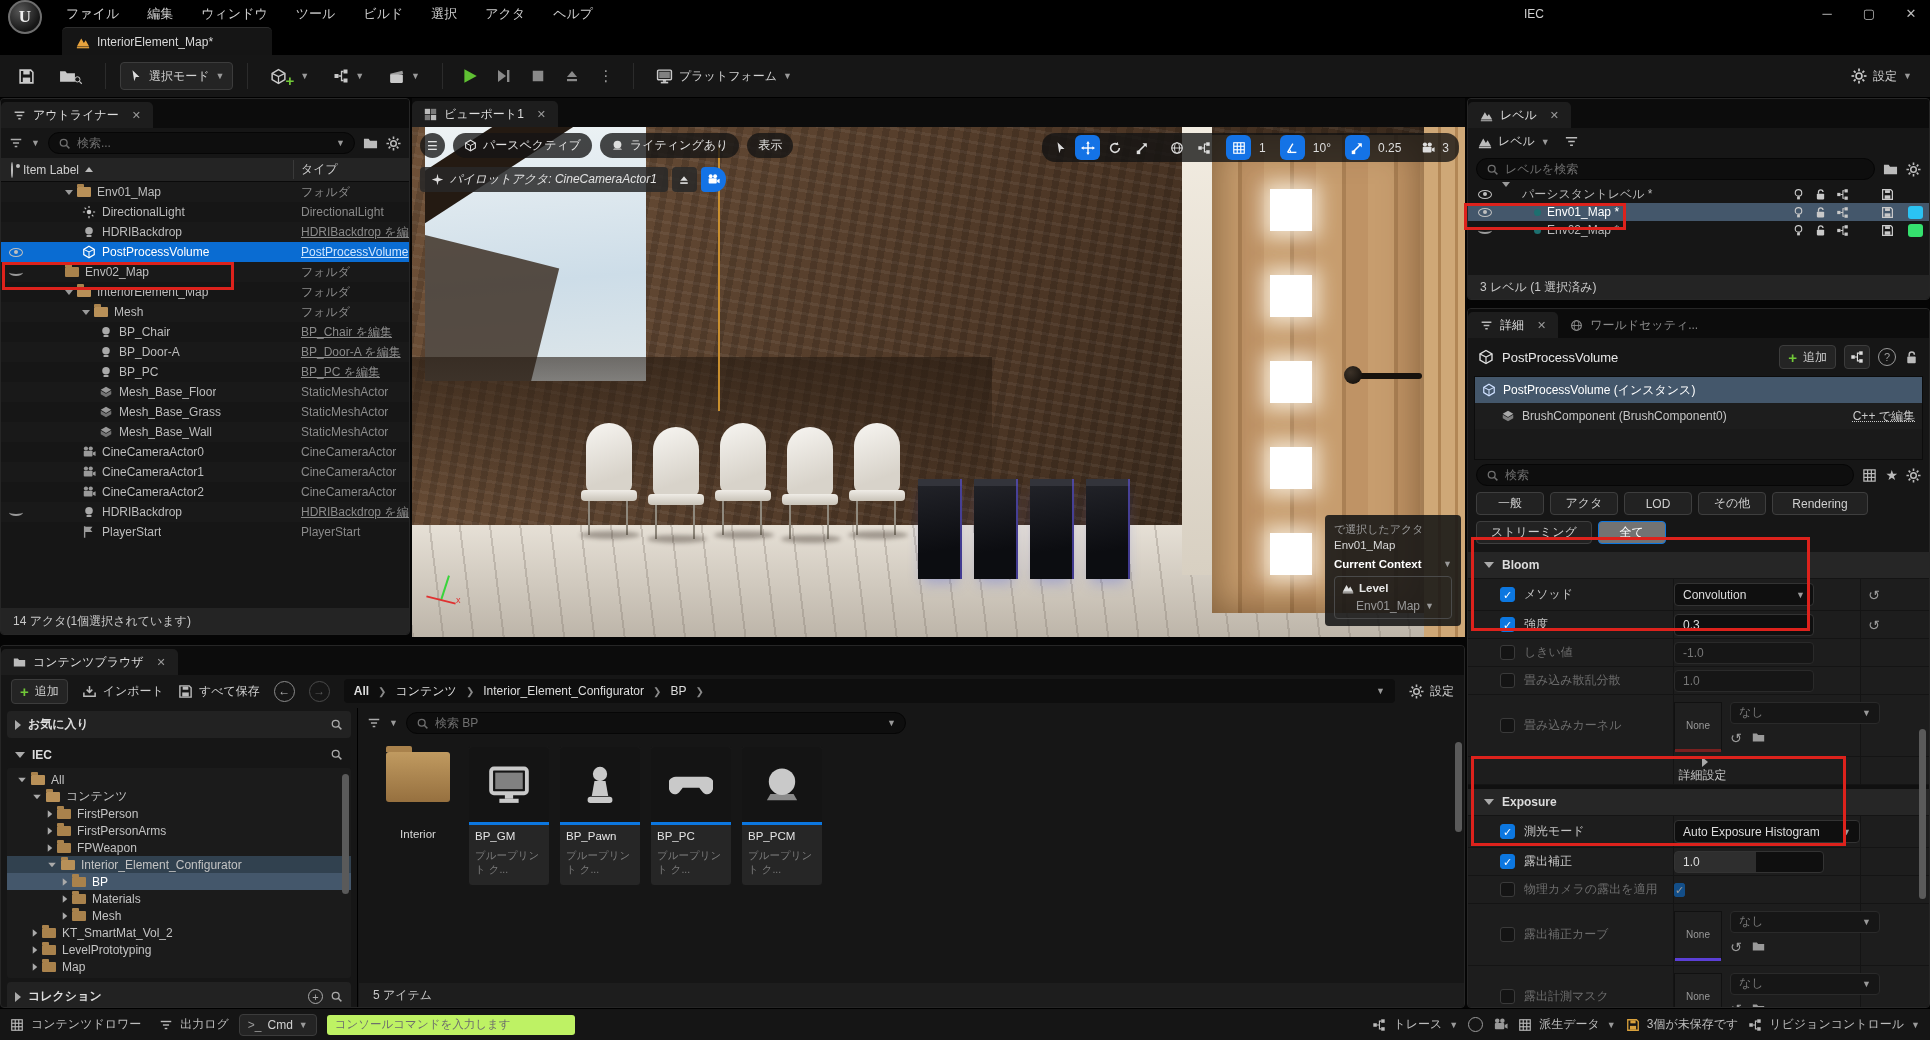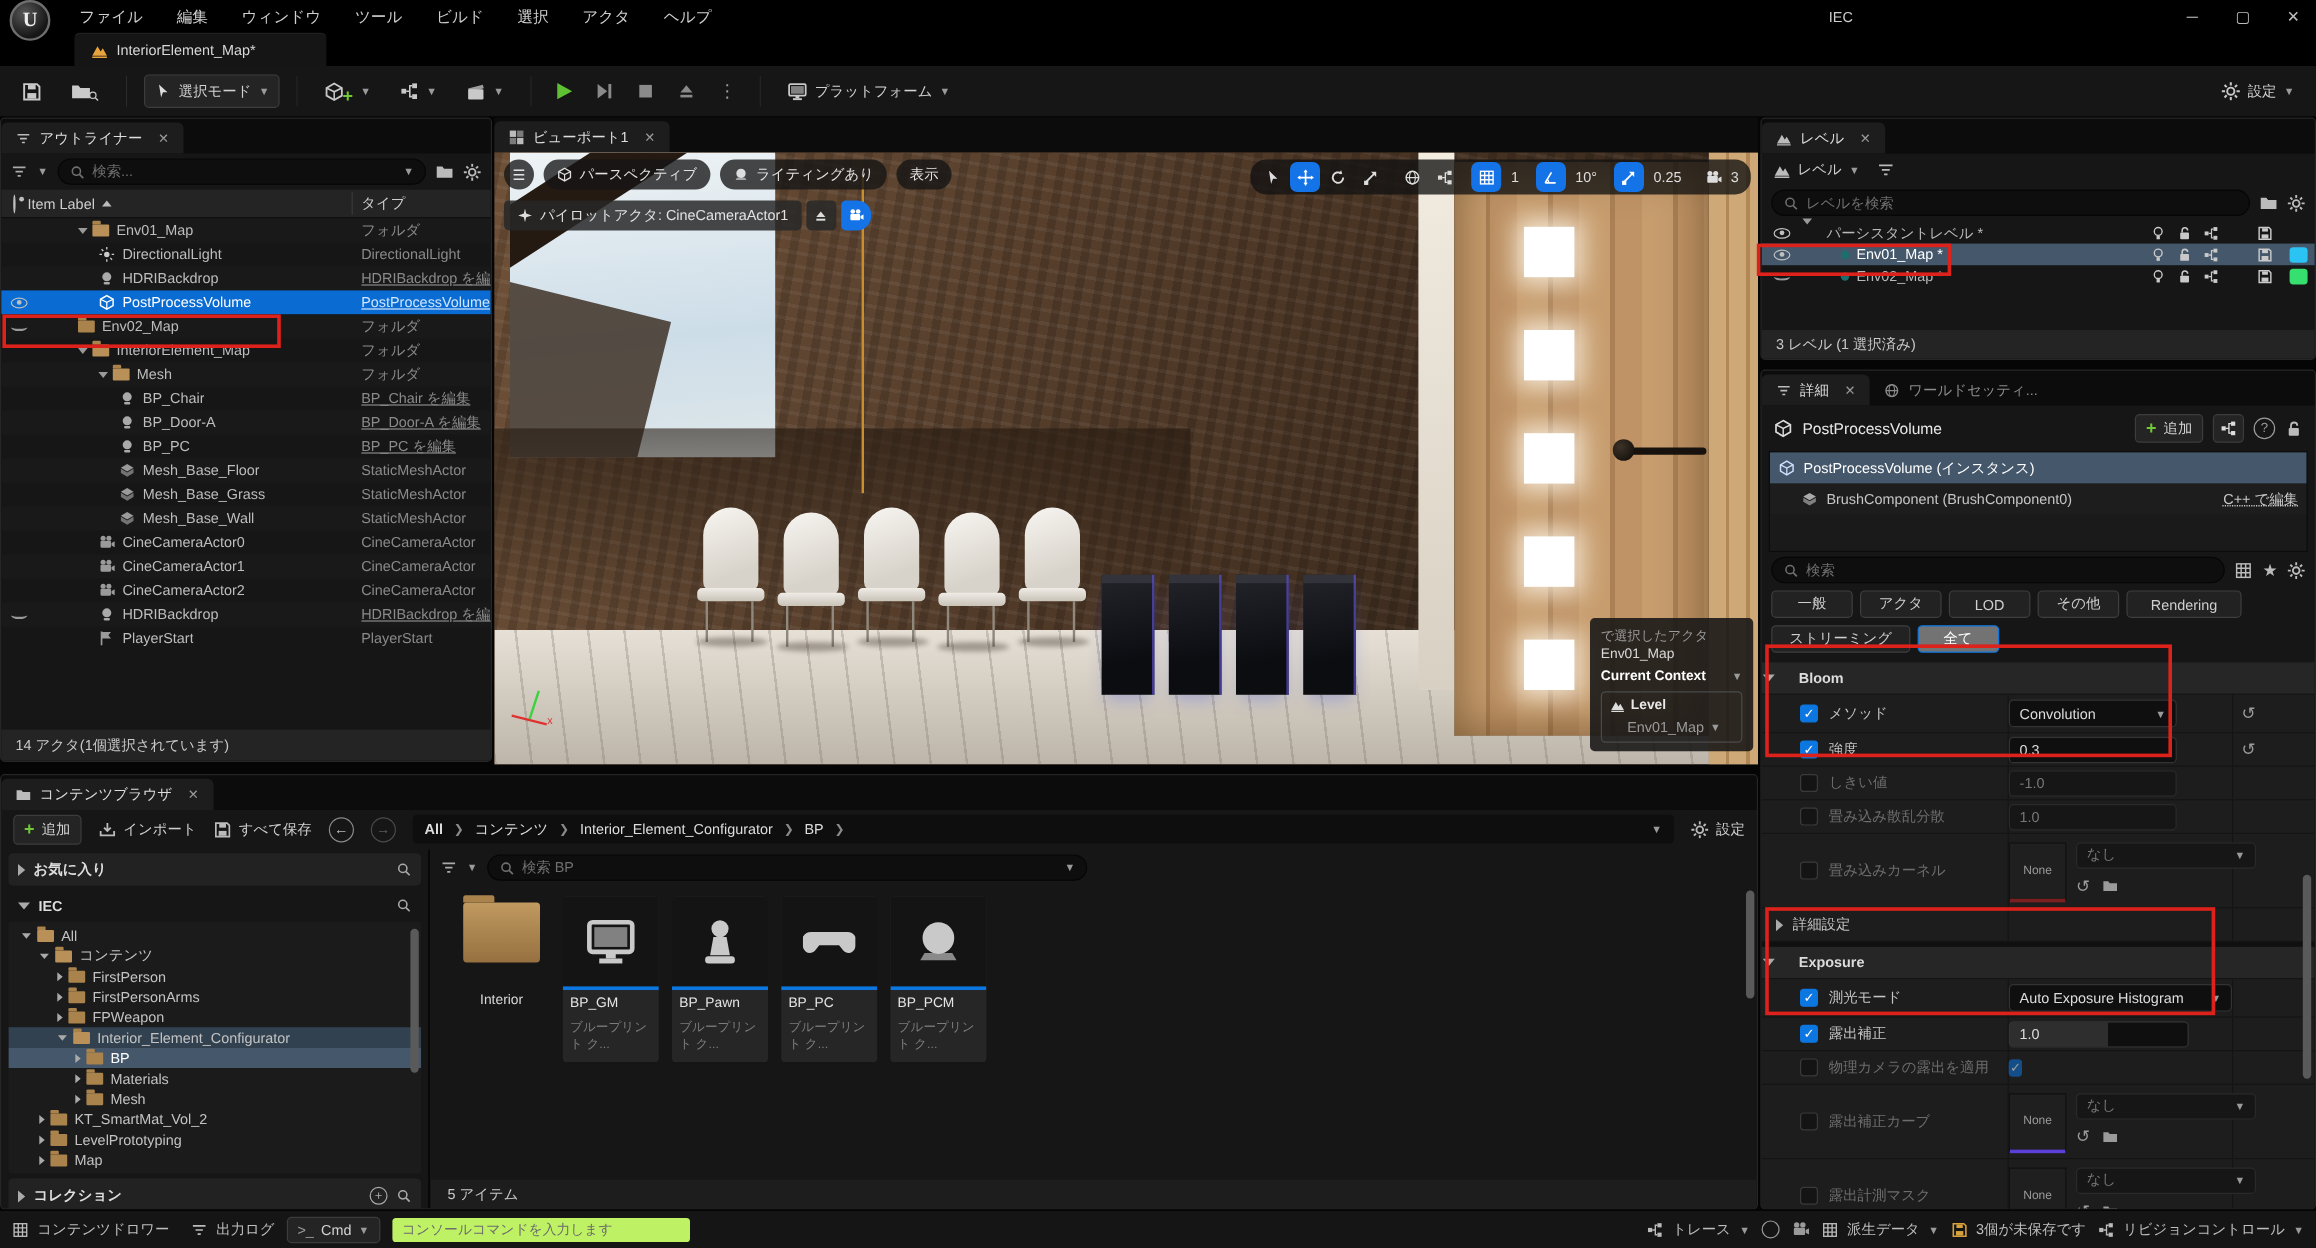--- a/index.html
+++ b/index.html
@@ -78,21 +78,21 @@
   .prow .plabel{margin-left:56px;color:#c5c5c5;white-space:nowrap;}
   .prow.dis .plabel{color:#6d6d6d;}
   .cb{width:15px;height:15px;border-radius:3px;position:absolute;left:32px;background:#141414;border:1px solid #3a3a3a;}
   .cb.on{background:#0c77e0;border-color:#0c77e0;color:#fff;font-size:11px;text-align:center;line-height:14px;}
   .ctrl{position:absolute;left:206px;}
   .dd{height:23px;background:#0f0f0f;border:1px solid #333;border-radius:4px;display:flex;align-items:center;justify-content:space-between;padding:0 8px;color:#ddd;}
   .tin{height:22px;background:#0f0f0f;border:1px solid #333;border-radius:4px;display:flex;align-items:center;padding:0 8px;color:#ddd;}
   .dis .dd,.dis .tin{color:#777;border-color:#2a2a2a;background:#161616;}
   .thumb{width:48px;height:48px;background:#1f1f1f;border:1px solid #111;color:#9a9a9a;font-size:10px;display:flex;align-items:center;justify-content:center;position:relative;}
   .thumb::after{content:"";position:absolute;left:0;bottom:-3px;width:100%;height:3px;background:var(--ul,#444);}
-  .sect{height:27px;background:#262626;display:flex;align-items:center;gap:20px;padding:0 1px;color:#dcdcdc;border-bottom:1px solid #141414;}
+  .sect{height:27px;background:#262626;display:flex;align-items:center;gap:8px;padding:0 16px;color:#dcdcdc;border-bottom:1px solid #141414;}
   .tri-open{width:0;height:0;border-left:5px solid transparent;border-right:5px solid transparent;border-top:6px solid #aaa;}
   .tri-closed{width:0;height:0;border-top:5px solid transparent;border-bottom:5px solid transparent;border-left:6px solid #aaa;}
   .resetcol{position:absolute;left:400px;color:#9a9a9a;font-size:14px;}
   
   .cbrowser{left:0;top:645px;width:1465px;height:363px;}
   .cb-tree-row{height:17px;display:flex;align-items:center;gap:4px;color:#c3c3c3;white-space:nowrap;font-size:12px;}
   .cb-tree-row.hl{background:#31414f;}
   .cb-tree-row.sel{background:#44576b;color:#fff;}
   .asset-card{width:82px;border-radius:4px;background:#262626;overflow:hidden;border:1px solid #161616;}
   .asset-img{height:78px;background:#141414;display:flex;align-items:center;justify-content:center;border-bottom:3px solid #0c77e0;}
@@ -787,21 +787,21 @@
         <span style="color:#ddd;padding:0 6px;">0.25</span>
         <span class="vp-ico" style="margin-left:6px;">
             <svg width="14" height="14" style="color:#ddd">
               <use href="#i-cam"></use>
             </svg>
           </span>
         <span style="color:#ddd;padding-right:4px;">3</span>
       </div>
 
       <div class="abs row" style="left:8px;top:40px;gap:4px;">
-        <div class="vp-pill" style="border-radius:4px;background:rgba(40,40,40,.85);">
+        <div class="vp-pill" style="border-radius:4px;background:rgba(40,40,40,.85);font-style:italic;">
           <svg width="13" height="13" style="color:#ddd">
               <use href="#i-plane"></use>
             </svg>
           <span>パイロットアクタ: CineCameraActor1</span>
         </div>
         <span class="vp-ico" style="background:rgba(40,40,40,.85);border-radius:4px;">
             <svg width="12" height="12" style="color:#ddd">
               <use href="#i-eject"></use>
             </svg>
           </span>
@@ -1083,21 +1083,21 @@
                   <span>
                     <svg width="13" height="13" style="color:#9a9a9a">
                       <use href="#i-folder"></use>
                     </svg>
                   </span>
                 </span>
               </span>
             </span>
           </span>
         </div>
-        <div class="prow" style="height: 28px;">
+        <div class="prow" style="height: 28px; flex-direction: column;">
           <span style="margin-left:12px;" class="tri-closed"></span>
           <span style="margin-left:8px;color:#c5c5c5;">詳細設定</span>
         </div>
         <div style="height: 4px; background: rgb(16, 16, 16);"></div>
         <div class="sect">
           <span class="tri-open"></span>
           <span style="font-weight:bold;font-size:12px;">Exposure</span>
         </div>
         <div class="prow" style="height: 32px;">
           <span class="cb on">✓</span>

